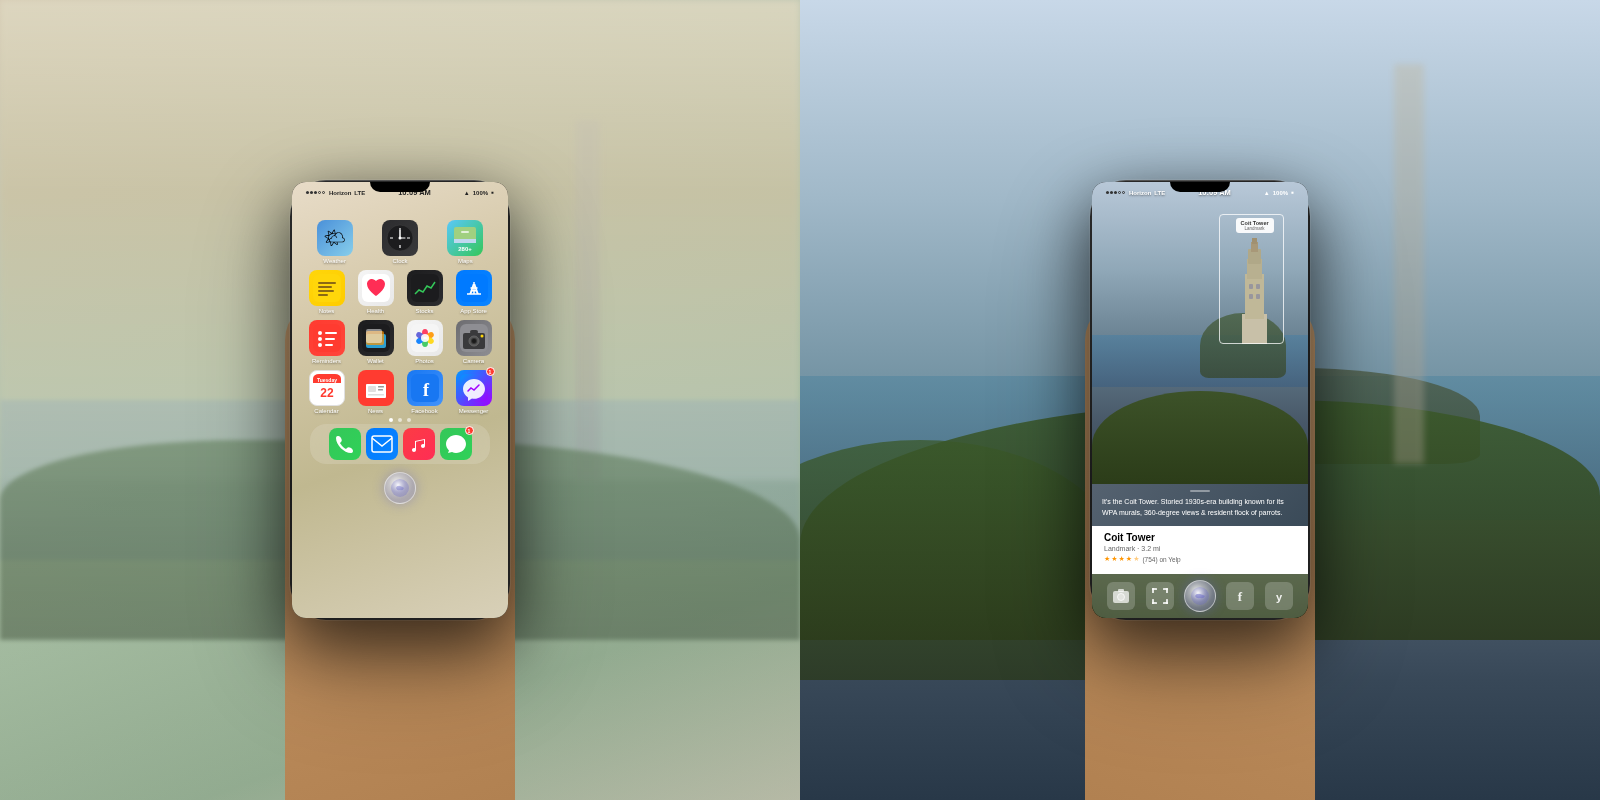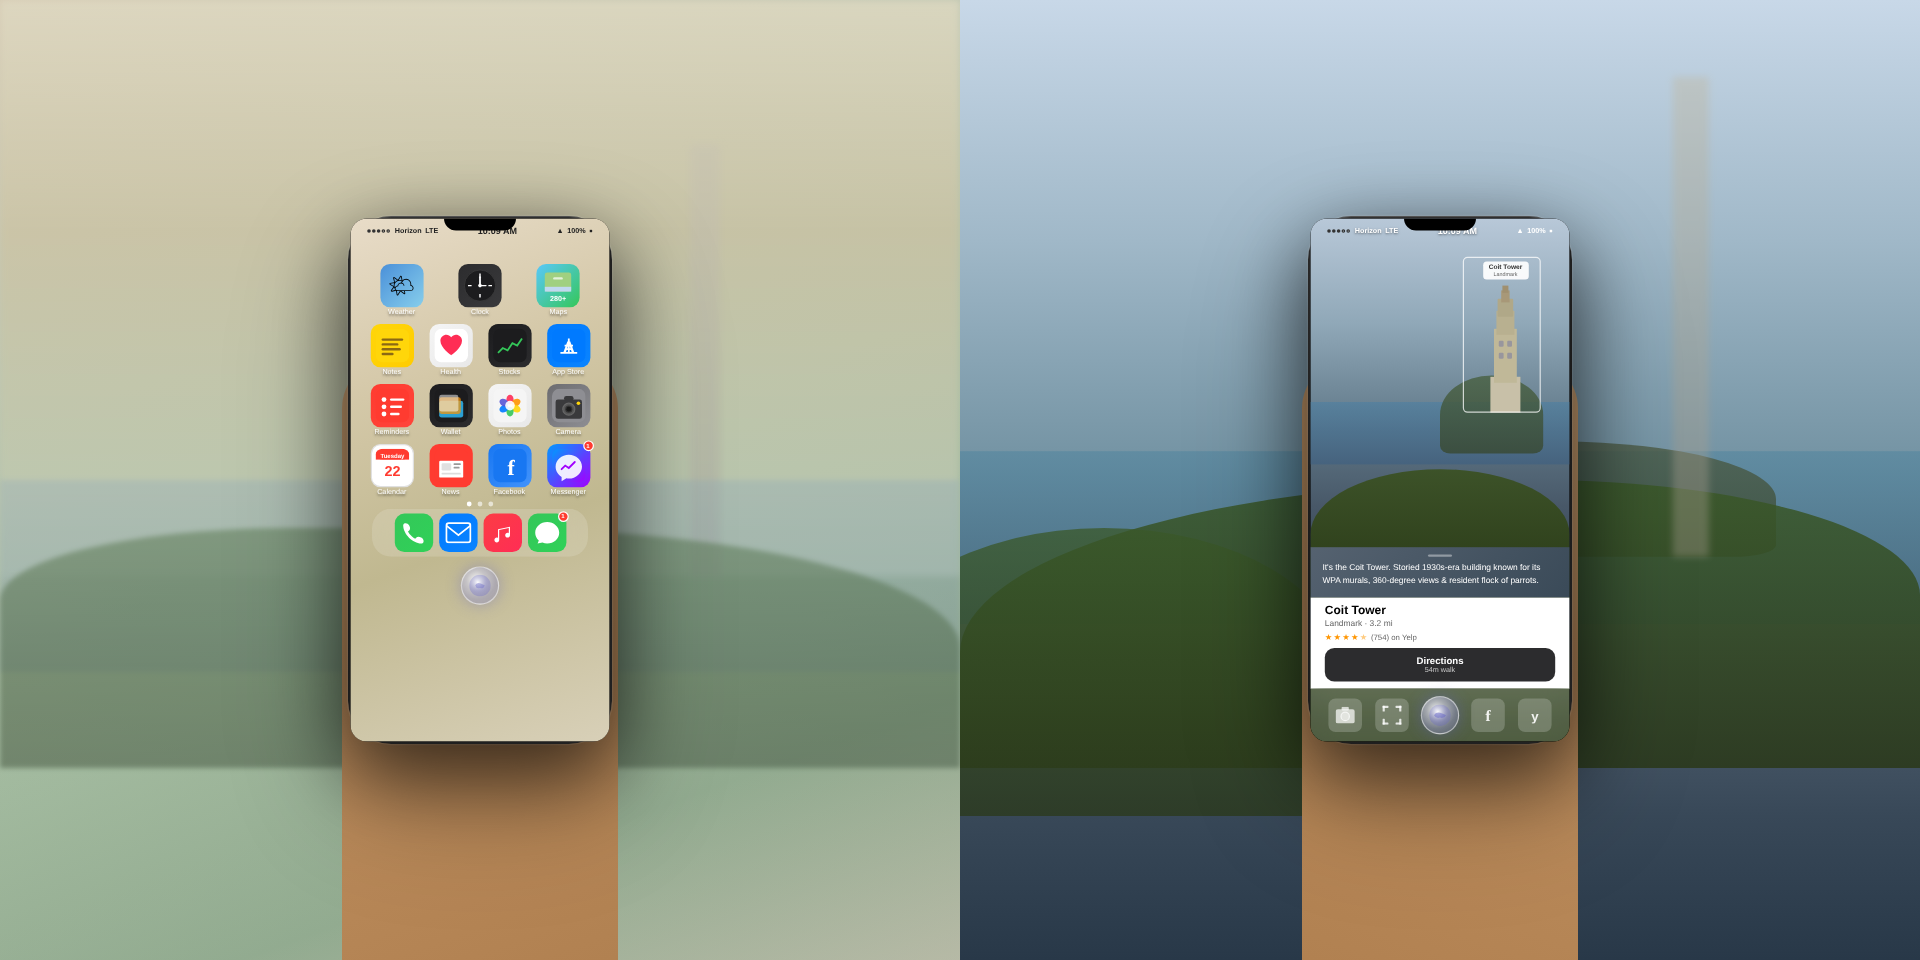--- a/index.html
+++ b/index.html
@@ -782,24 +782,20 @@
               <div class="info-card-title">Coit Tower</div>
               <div class="info-card-subtitle">Landmark · 3.2 mi</div>
               <div class="stars">
                 <span class="star">★</span>
                 <span class="star">★</span>
                 <span class="star">★</span>
                 <span class="star">★</span>
                 <span class="star half">★</span>
                 <span class="star-count">(754) on Yelp</span>
               </div>
-              <button class="directions-btn">
-                <span>Directions</span>
-                <span class="directions-sub">54m walk</span>
-              </button>
             </div>
 
             <div class="ar-toolbar">
               <div class="ar-tool-icon">
                 <svg width="16" height="14" viewBox="0 0 16 14">
                   <rect x="0" y="2" width="16" height="12" rx="2" fill="rgba(255,255,255,0.7)"></rect>
                   <circle cx="8" cy="8" r="3.5" fill="rgba(255,255,255,0.3)" stroke="rgba(255,255,255,0.7)" stroke-width="1"></circle>
                   <rect x="5" y="0" width="6" height="3" rx="1" fill="rgba(255,255,255,0.7)"></rect>
                 </svg>
               </div>

